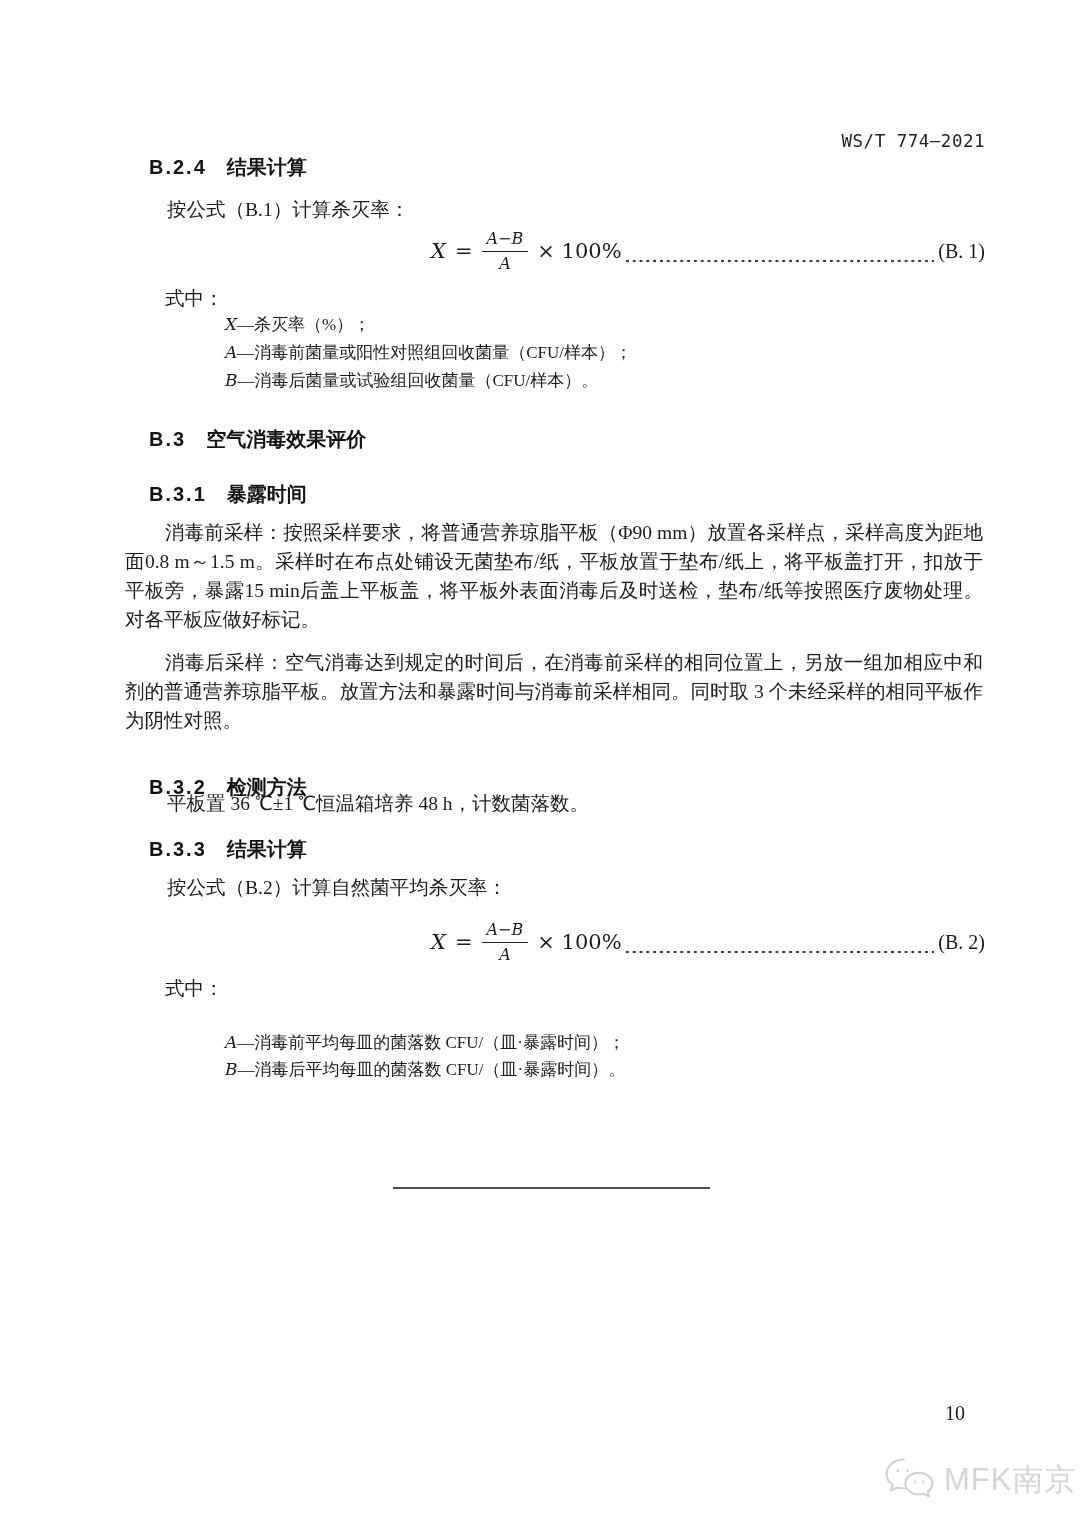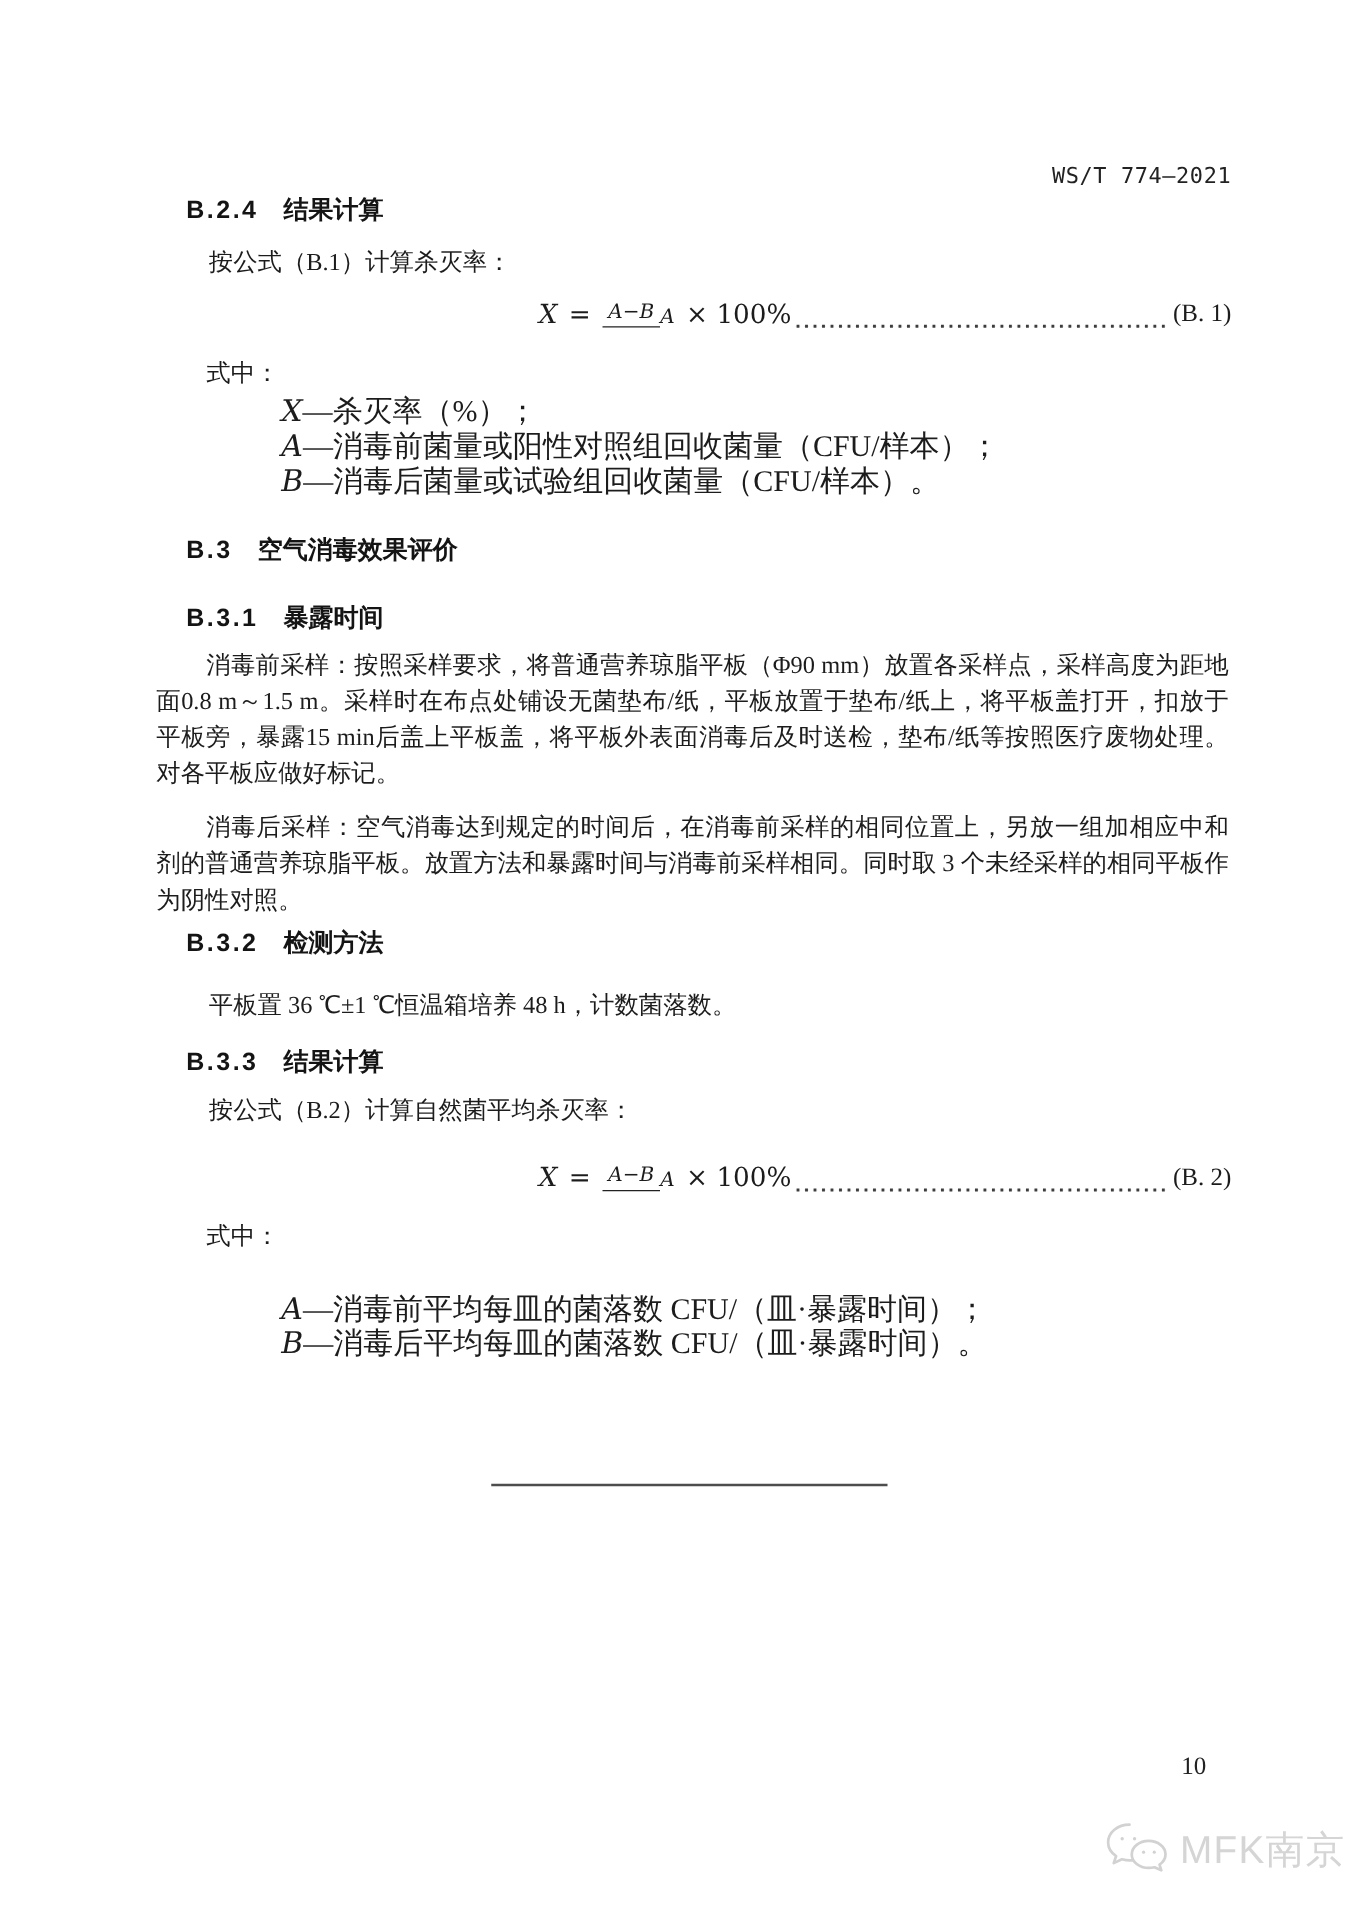--- a/index.html
+++ b/index.html
@@ -23,33 +23,33 @@
   .sec-h .num { letter-spacing:2px; margin-right:20px; }
 
   
   .body-line { font-size:19.5px; color:#1c1c1c; }
   .intro { left:167px; }
   .para {
     left:125px; width:858px; line-height:29px; font-size:19.5px;
     text-align:justify; text-indent:40px; color:#1c1c1c;
   }
   .where { left:165px; font-size:19.5px; }
-  .def { left:225px; font-size:24px;text-align:right; }
+  .def { left:225px; font-size:17px;text-align:right; }
   .var { font-style:italic; font-family:"DejaVu Serif", serif; }
 
   
   .formula {
     left:125px; width:860px; height:56px; display:flex; align-items:center;
     font-size:21px;
   }
   .f-sp { width:306px; flex:0 0 auto; }
   .f-math { display:flex; align-items:center; gap:9px; font-family:"DejaVu Serif", serif; }
   .f-var, .f-eq, .f-mult { white-space:nowrap; }
   .f-var { font-style:italic; }
-  .frac { display:inline-flex; flex-direction:row; align-items:center; font-size:16px; font-style:italic; line-height:1; }
+  .frac { display:inline-flex; flex-direction:column; align-items:center; font-size:16px; font-style:italic; line-height:1; }
   .frac .fnum { padding:0 5px 4px; border-bottom:1.6px solid #222; }
   .frac .fden { padding-top:4px; }
   .leader {
     flex:1 1 auto; align-self:flex-end; height:4px; margin:0 4px 16px 2px;
     background-image:radial-gradient(circle, #3d3d3d 1.2px, transparent 1.55px);
     background-size:6.8px 4px; background-position:left center; background-repeat:repeat-x;
   }
   .f-label { font-size:20px; white-space:nowrap; }
 
   
@@ -110,21 +110,21 @@
   </div>
 
   <div class="abs sec-h" style="top:481px">
     <span class="num">B.3.1</span>
     <span class="title">暴露时间</span>
   </div>
 
   <div class="abs para" style="top:518px">消毒前采样：按照采样要求，将普通营养琼脂平板（Φ90 mm）放置各采样点，采样高度为距地面0.8 m～1.5 m。采样时在布点处铺设无菌垫布/纸，平板放置于垫布/纸上，将平板盖打开，扣放于平板旁，暴露15 min后盖上平板盖，将平板外表面消毒后及时送检，垫布/纸等按照医疗废物处理。对各平板应做好标记。</div>
   <div class="abs para" style="top:648px">消毒后采样：空气消毒达到规定的时间后，在消毒前采样的相同位置上，另放一组加相应中和剂的普通营养琼脂平板。放置方法和暴露时间与消毒前采样相同。同时取 3 个未经采样的相同平板作为阴性对照。</div>
 
-  <div class="abs sec-h" style="top:741px">
+  <div class="abs sec-h" style="top:774px">
     <span class="num">B.3.2</span>
     <span class="title">检测方法</span>
   </div>
 
   <div class="abs intro body-line" style="top:790px">平板置 36 ℃±1 ℃恒温箱培养 48 h，计数菌落数。</div>
 
   <div class="abs sec-h" style="top:836px">
     <span class="num">B.3.3</span>
     <span class="title">结果计算</span>
   </div>

